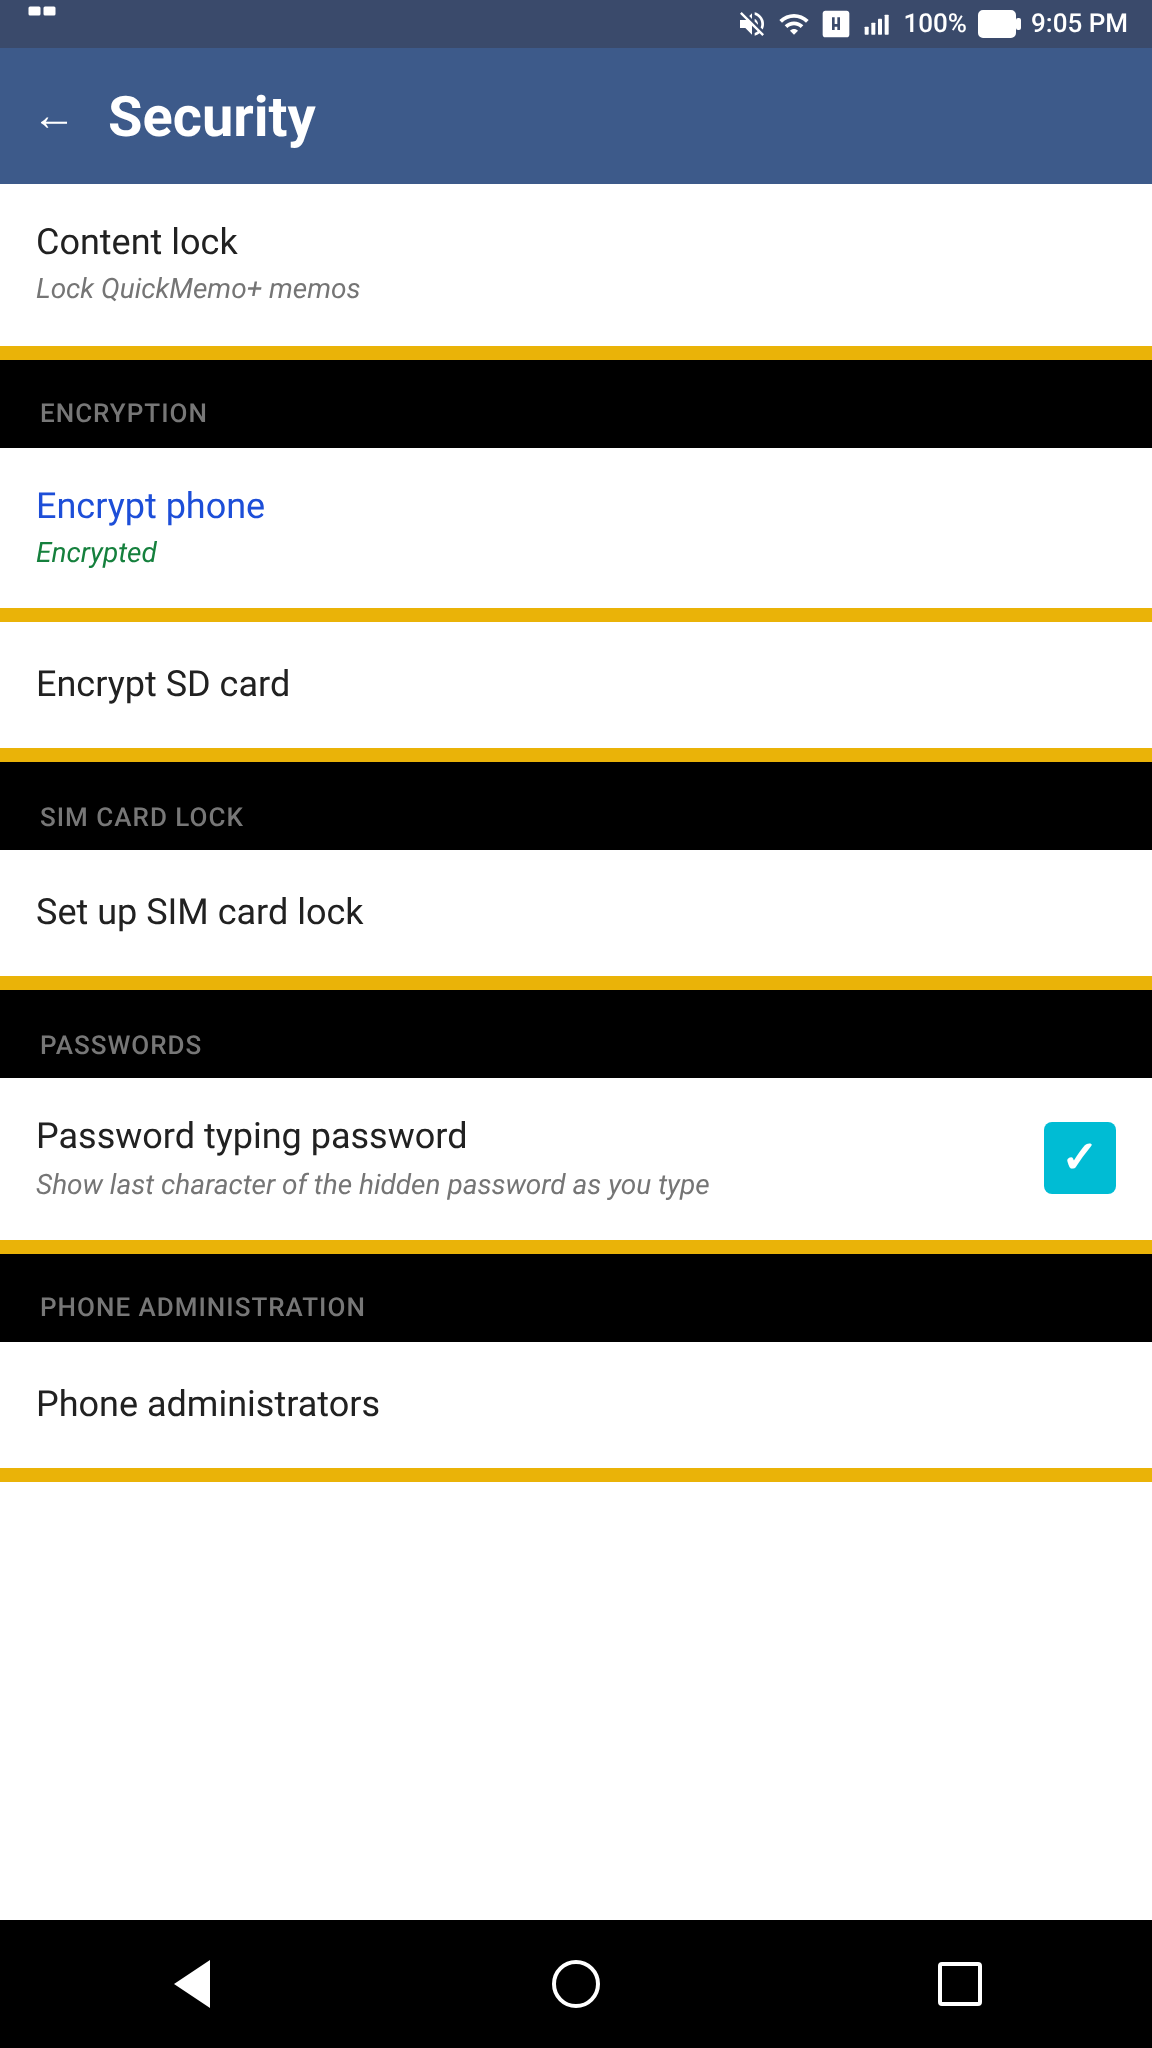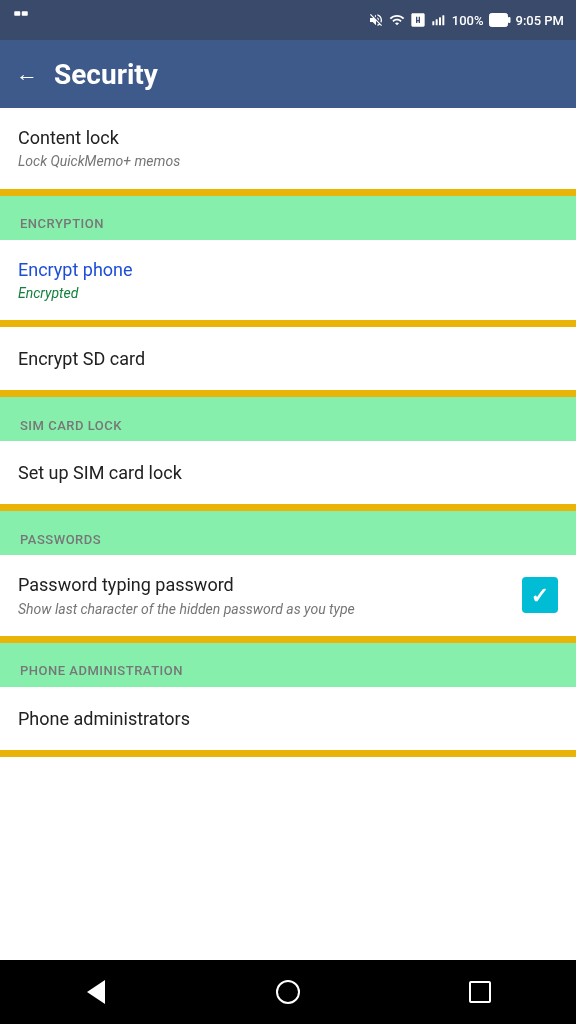--- a/index.html
+++ b/index.html
@@ -14,21 +14,21 @@
       font-family: 'Roboto', Arial, sans-serif;
       background: #f5f5f5;
       overflow: hidden;
       display: flex;
       flex-direction: column;
     }
 
     
     .status-bar {
       background: #3a4a6b;
-      height: 40px;
+      height: 24px;
       display: flex;
       align-items: center;
       justify-content: center;
       padding: 0 12px;
       gap: 6px;
       flex-shrink: 0;
     }
 
     .status-bar-left {
       margin-right: auto;
@@ -110,21 +110,21 @@
     .setting-item-title.disabled {
       color: #1d4ed8;
     }
 
     .setting-item-subtitle.disabled {
       color: #15803d;
     }
 
     
     .section-header {
-      background: #86efac;
+      background: #000000;
       padding: 20px 20px 8px;
       min-height: 44px;
       display: flex;
       align-items: center;
     }
 
     .section-header-text {
       font-size: 13px;
       color: #777777;
       font-weight: 500;

